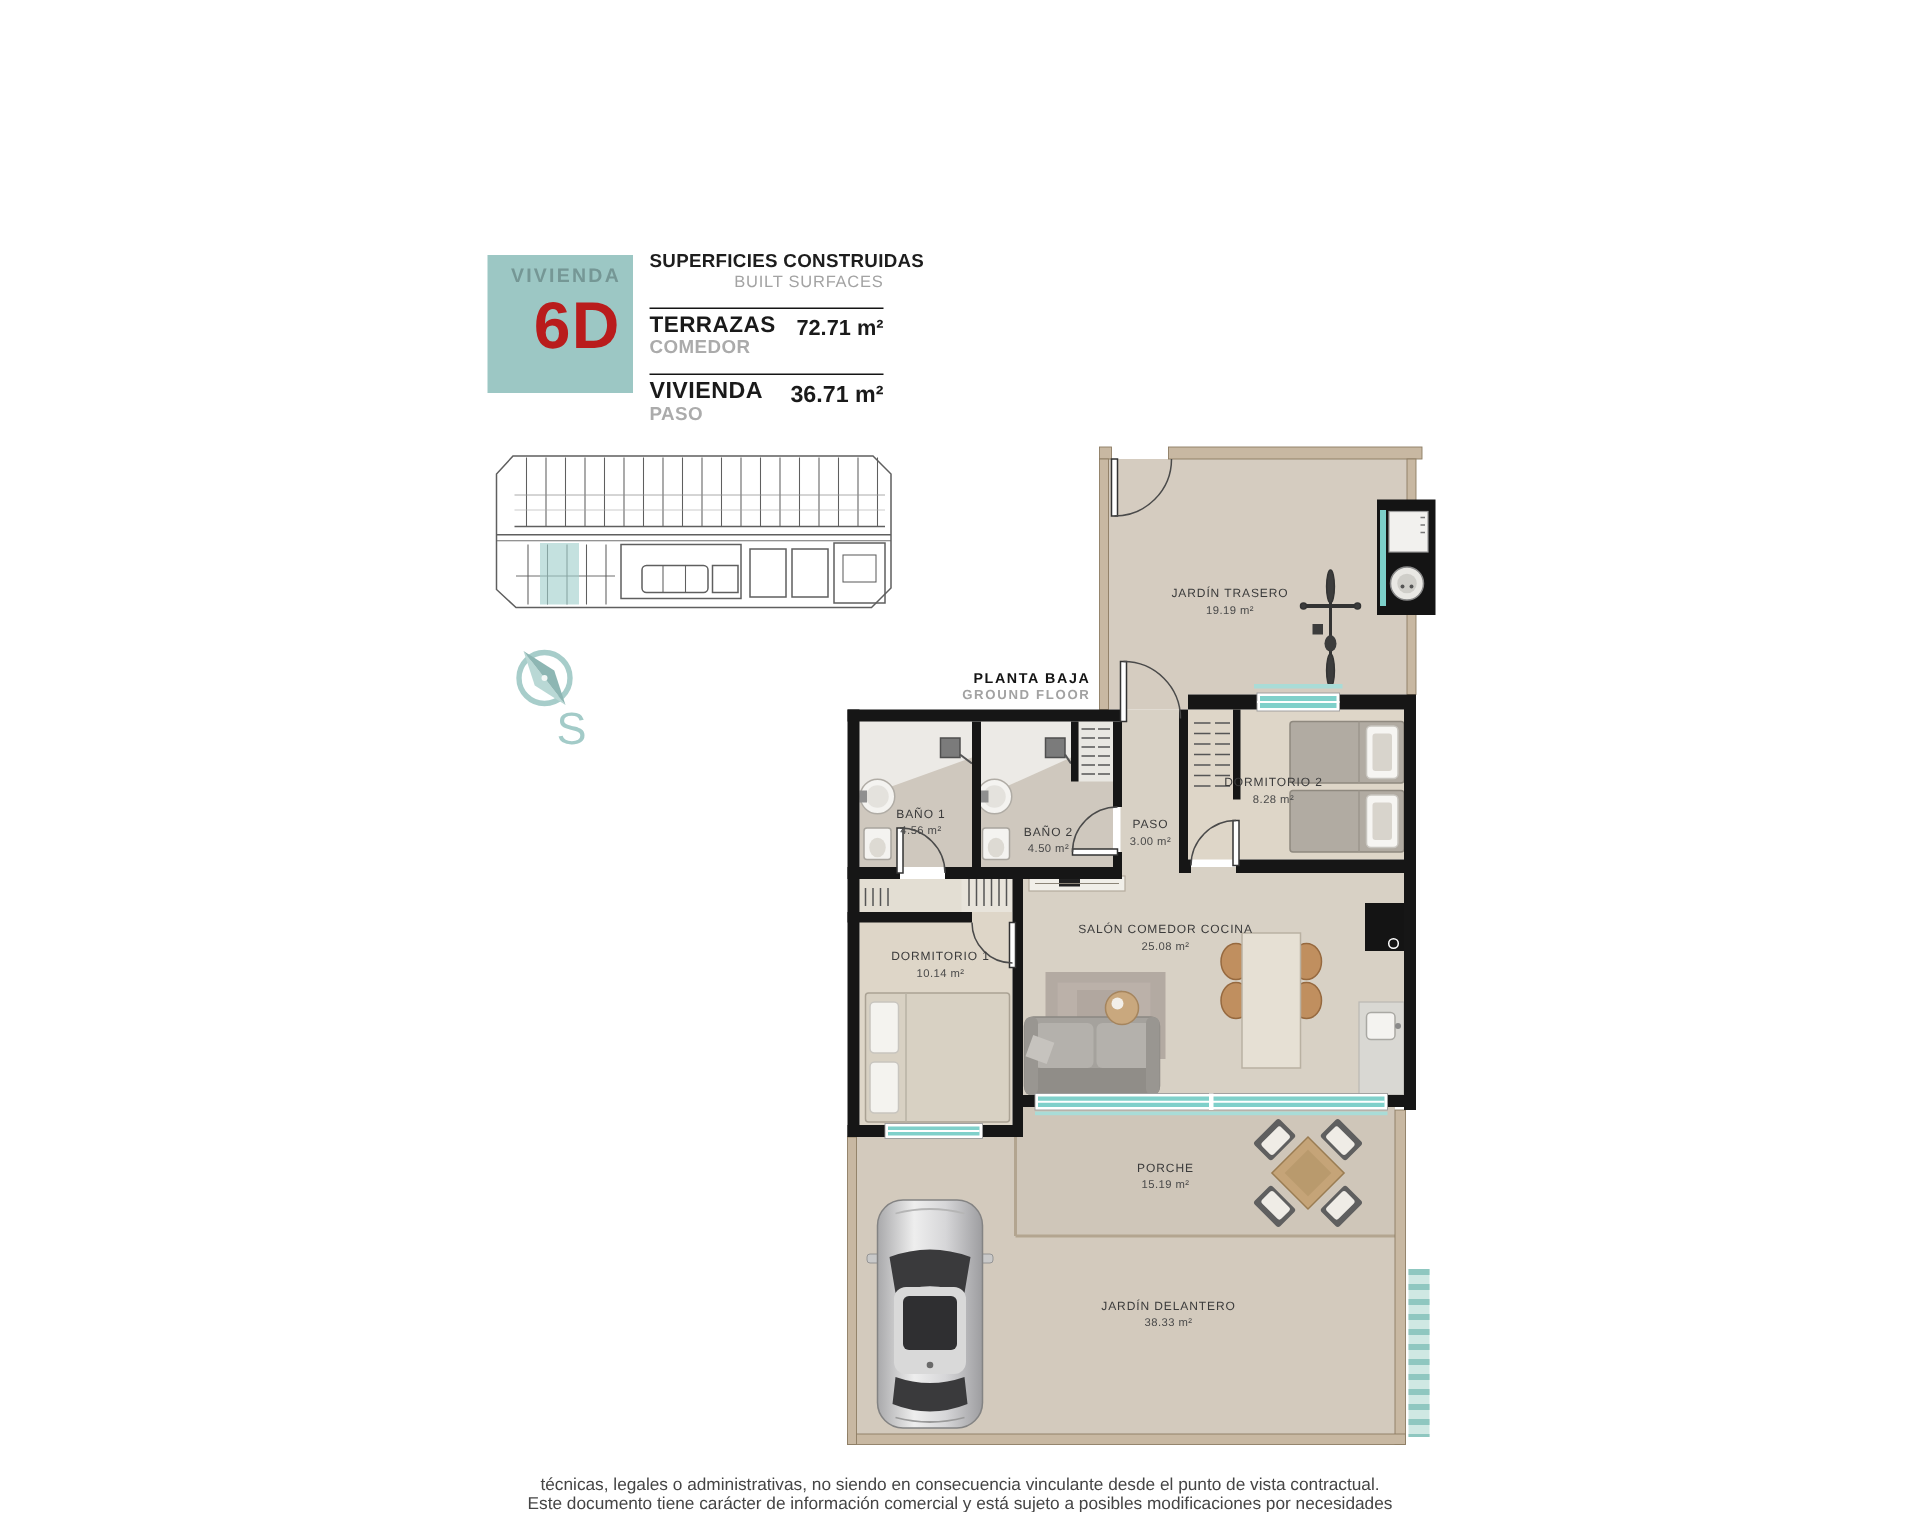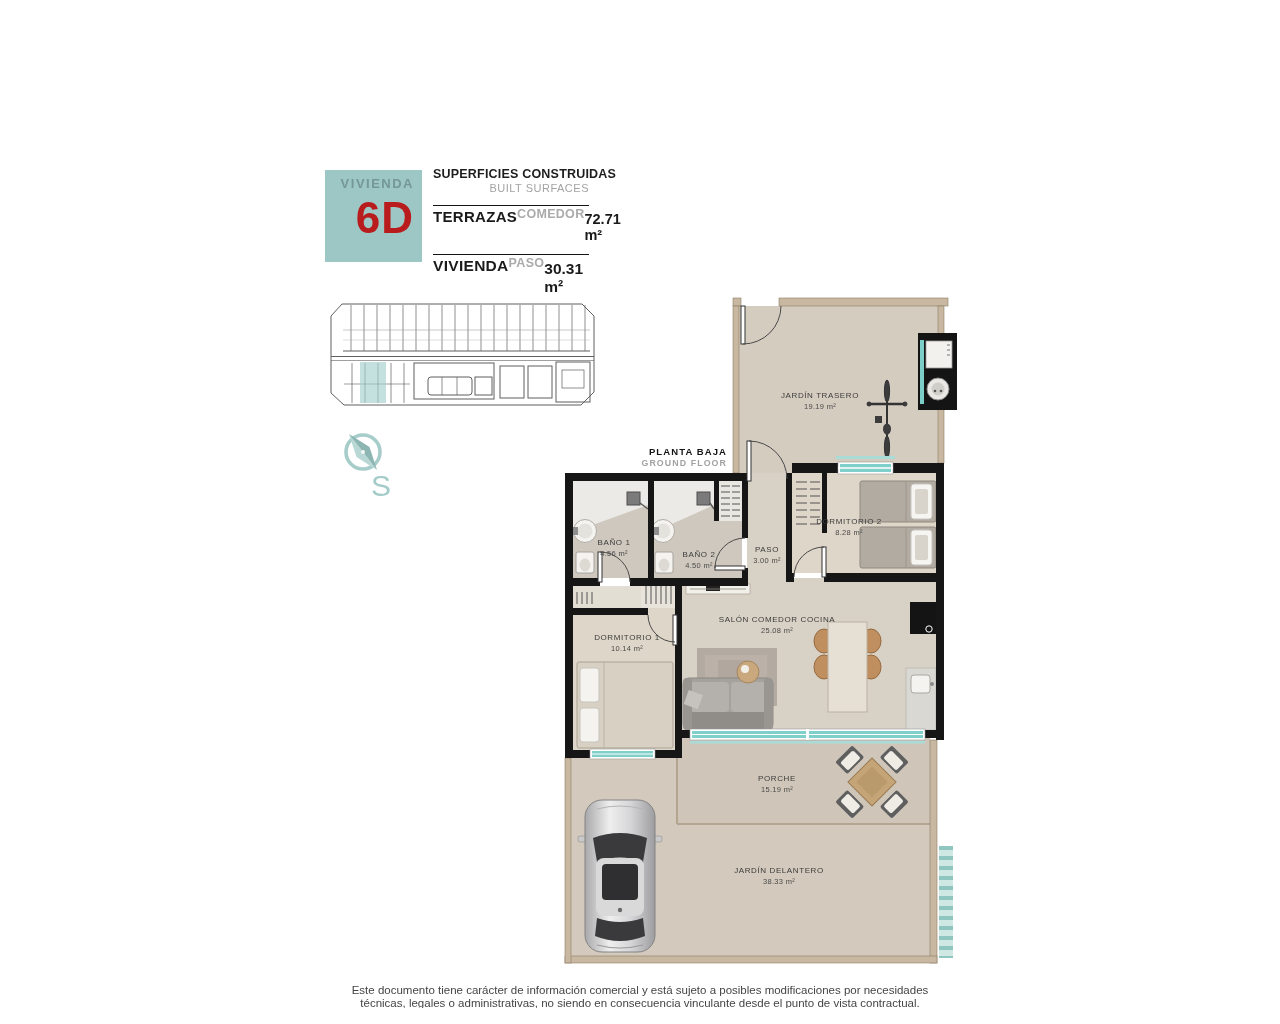--- a/index.html
+++ b/index.html
@@ -8,21 +8,21 @@
   
   .unit-box{position:absolute;left:325px;top:170px;width:97px;height:92px;background:#9cc7c4;
             box-sizing:border-box;padding:6px 8px 0 0;text-align:right;}
   .unit-label{font-size:13px;font-weight:bold;letter-spacing:1.5px;color:rgba(85,112,112,0.55);}
   .unit-number{font-size:44px;font-weight:bold;color:#b91c1c;line-height:0.95;margin-top:6px;letter-spacing:1px;}
   .surfaces{position:absolute;left:433px;top:167px;width:156px;}
   .s-title{font-size:12.5px;font-weight:bold;color:#1d1d1d;letter-spacing:0.2px;white-space:nowrap;}
   .s-sub{font-size:11px;font-weight:normal;color:#a3a3a3;text-align:right;letter-spacing:0.5px;margin-top:1px;}
   .s-row{border-top:1.5px solid #141414;display:flex;justify-content:space-between;align-items:flex-start;
          margin-top:11px;padding-top:2px;}
-  .s-labels{display:flex;}
+  .s-labels{display:flex;flex-direction:column;}
   .s-label{font-size:15px;font-weight:bold;color:#1a1a1a;letter-spacing:0.3px;}
   .s-label-en{font-size:12.5px;font-weight:bold;color:#ababab;letter-spacing:0.3px;margin-top:-1px;}
   .s-value{font-size:14.5px;font-weight:bold;color:#1a1a1a;margin-top:3px;}
   .s-row.bold .s-label{font-size:15.5px;}
   .s-row.bold .s-value{font-size:15.5px;}
   
   .plan-svg{position:absolute;left:0;top:0;width:1280px;height:1024px;}
   .rm{font-size:8px;fill:#3b3b3b;letter-spacing:0.6px;text-anchor:middle;}
   .rma{font-size:7.5px;fill:#4a4a4a;letter-spacing:0.3px;text-anchor:middle;}
   .floorlbl{font-size:9.5px;font-weight:bold;fill:#141414;letter-spacing:1.1px;text-anchor:end;}
@@ -50,21 +50,21 @@
         <div class="s-label">TERRAZAS</div>
         <div class="s-label-en">COMEDOR</div>
       </div>
       <div class="s-value">72.71 m²</div>
     </div>
     <div class="s-row bold">
       <div class="s-labels">
         <div class="s-label">VIVIENDA</div>
         <div class="s-label-en">PASO</div>
       </div>
-      <div class="s-value">30.31 m²</div>
+      <div class="s-value">36.71 m²</div>
     </div>
   </div>
 
   <svg class="plan-svg" viewBox="0 0 1280 1024">
     <defs>
       <linearGradient id="carGrad" x1="0" y1="0" x2="1" y2="0">
         <stop offset="0" stop-color="#a9a9ab"></stop>
           <stop offset="0.35" stop-color="#eeeeee"></stop>
         <stop offset="0.65" stop-color="#d6d6d8"></stop>
           <stop offset="1" stop-color="#9d9da0"></stop>
@@ -360,17 +360,17 @@
 
       <text class="rm" x="777" y="781">PORCHE</text>
       <text class="rma" x="777" y="792">15.19 m²</text>
 
       <text class="rm" x="779" y="873">JARDÍN DELANTERO</text>
       <text class="rma" x="779" y="884">38.33 m²</text>
     </g>
   </svg>
 
   <div class="disclaimer">
+    <div>técnicas, legales o administrativas, no siendo en consecuencia vinculante desde el punto de vista contractual.</div>
     <div>Este documento tiene carácter de información comercial y está sujeto a posibles modificaciones por necesidades</div>
-    <div>técnicas, legales o administrativas, no siendo en consecuencia vinculante desde el punto de vista contractual.</div>
   </div>
 
 </div>
 
 </body></html>

